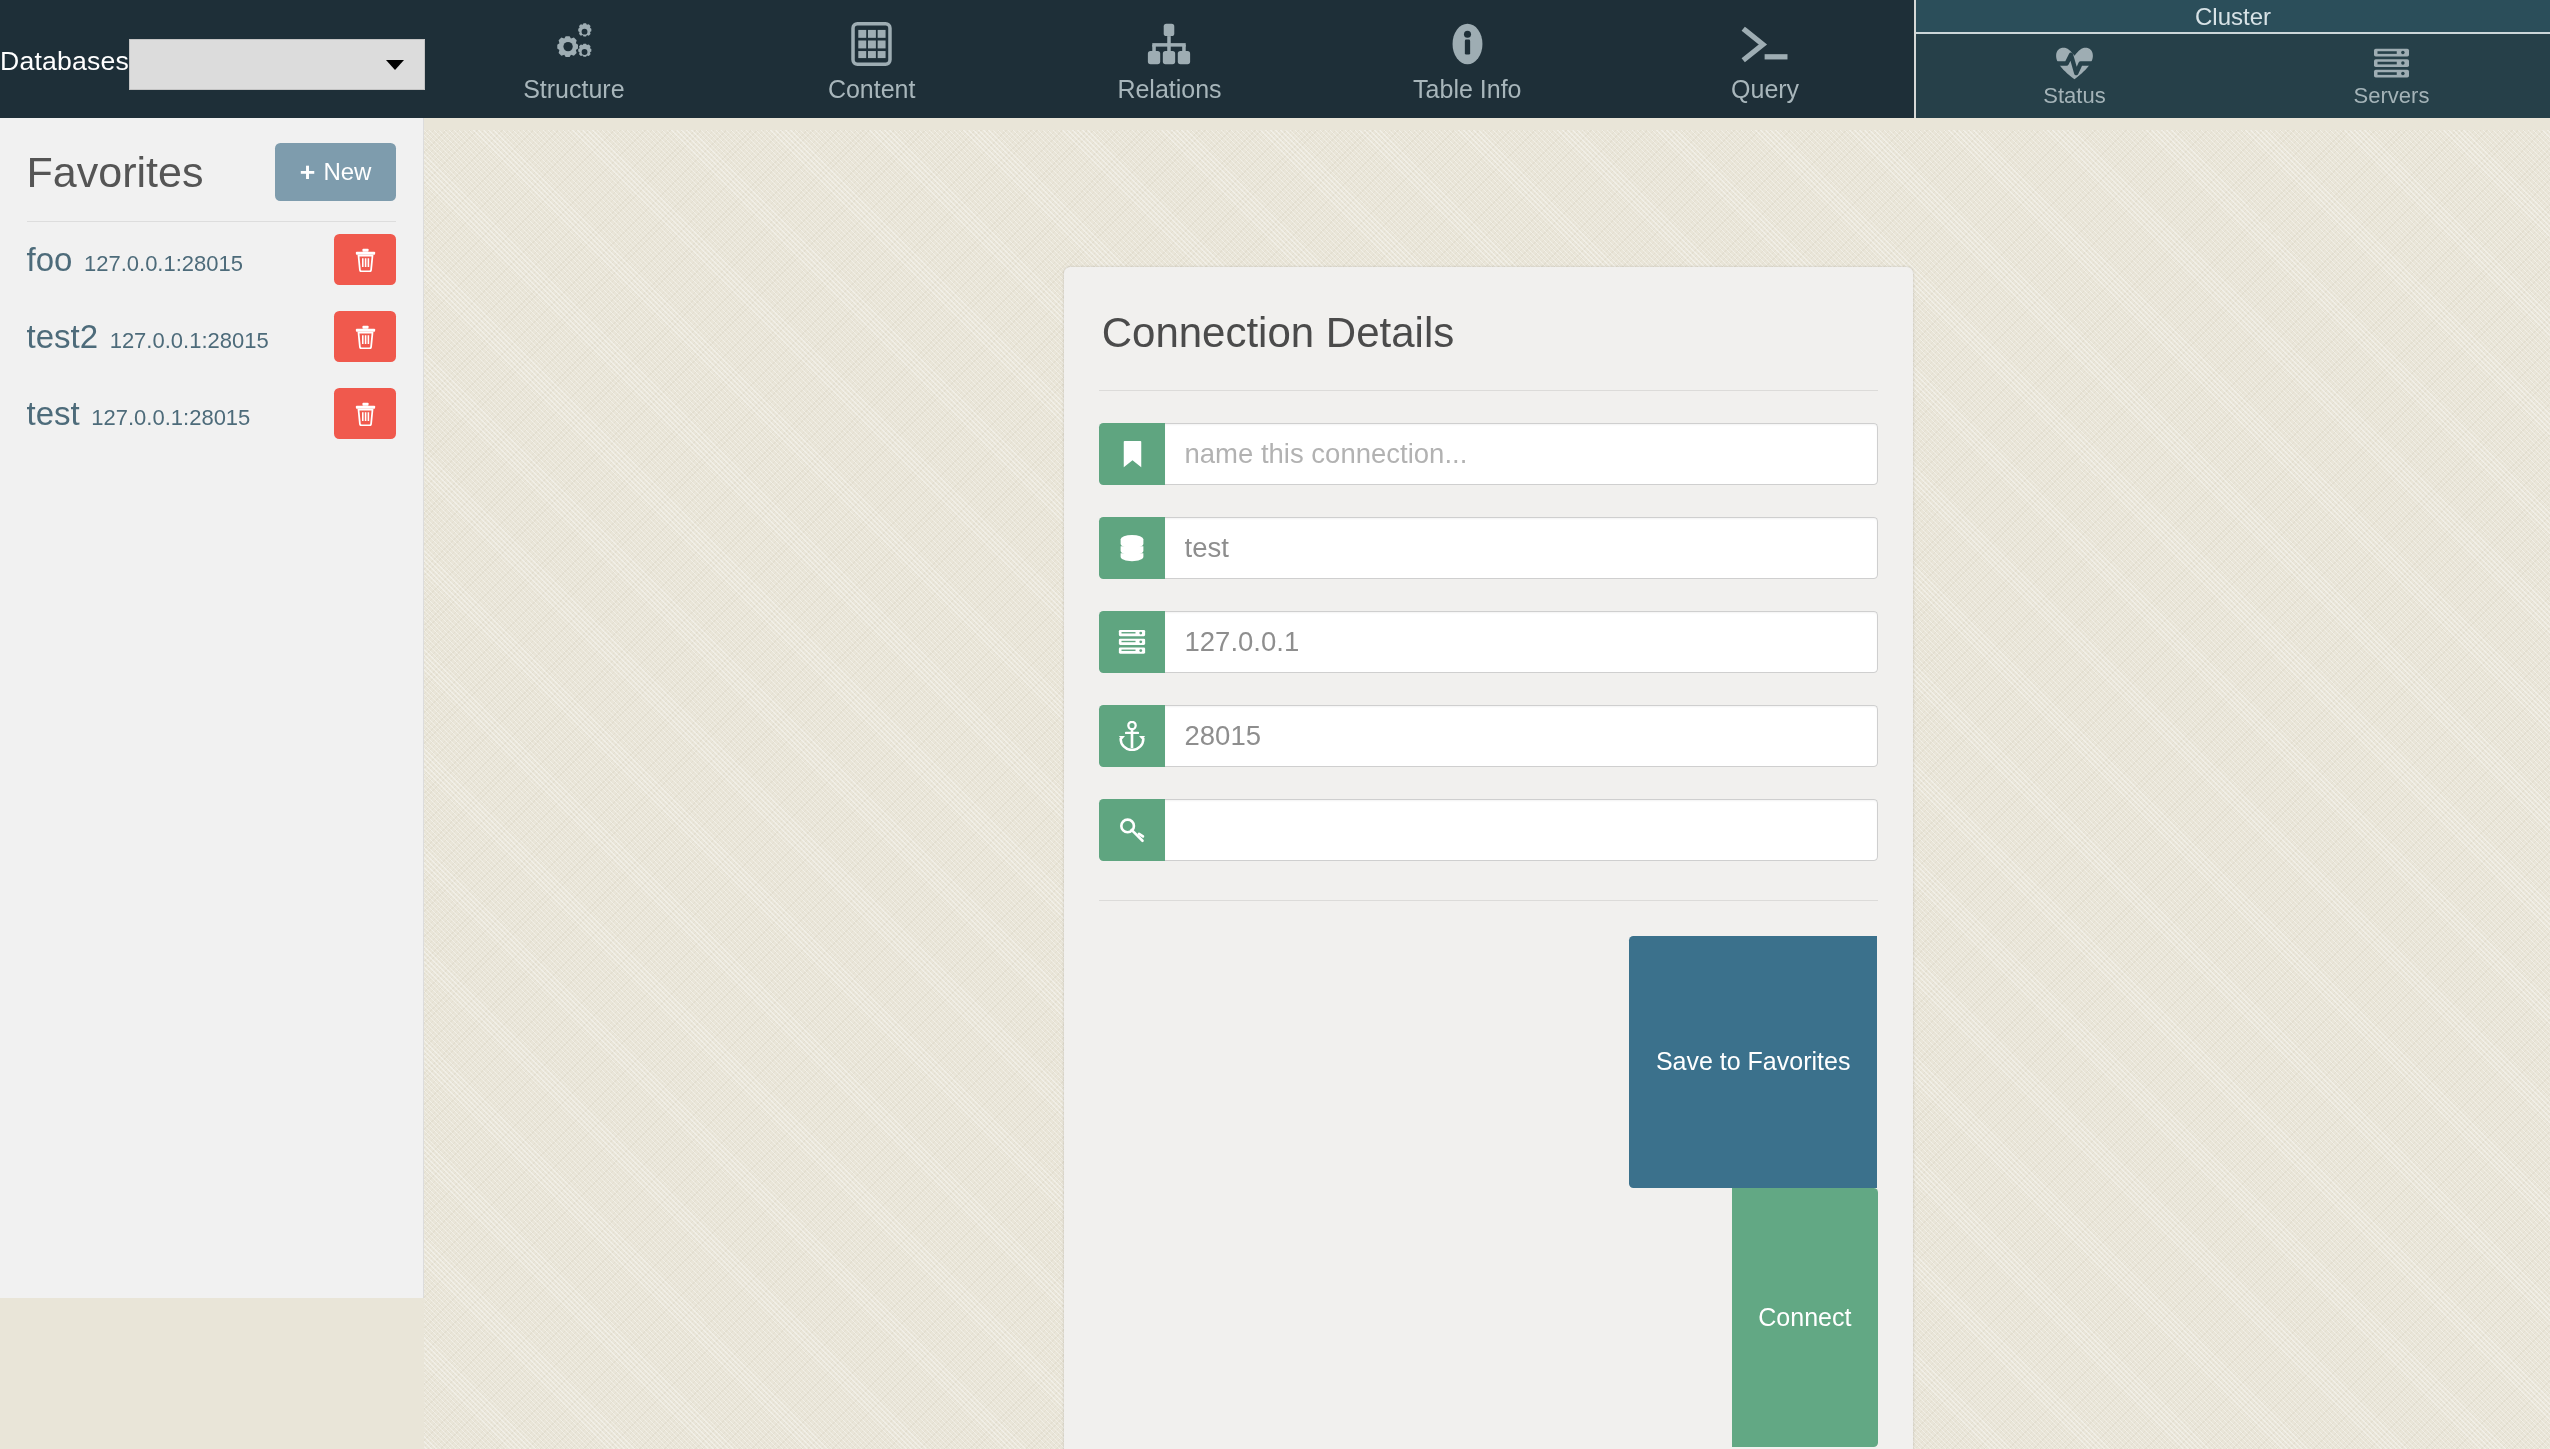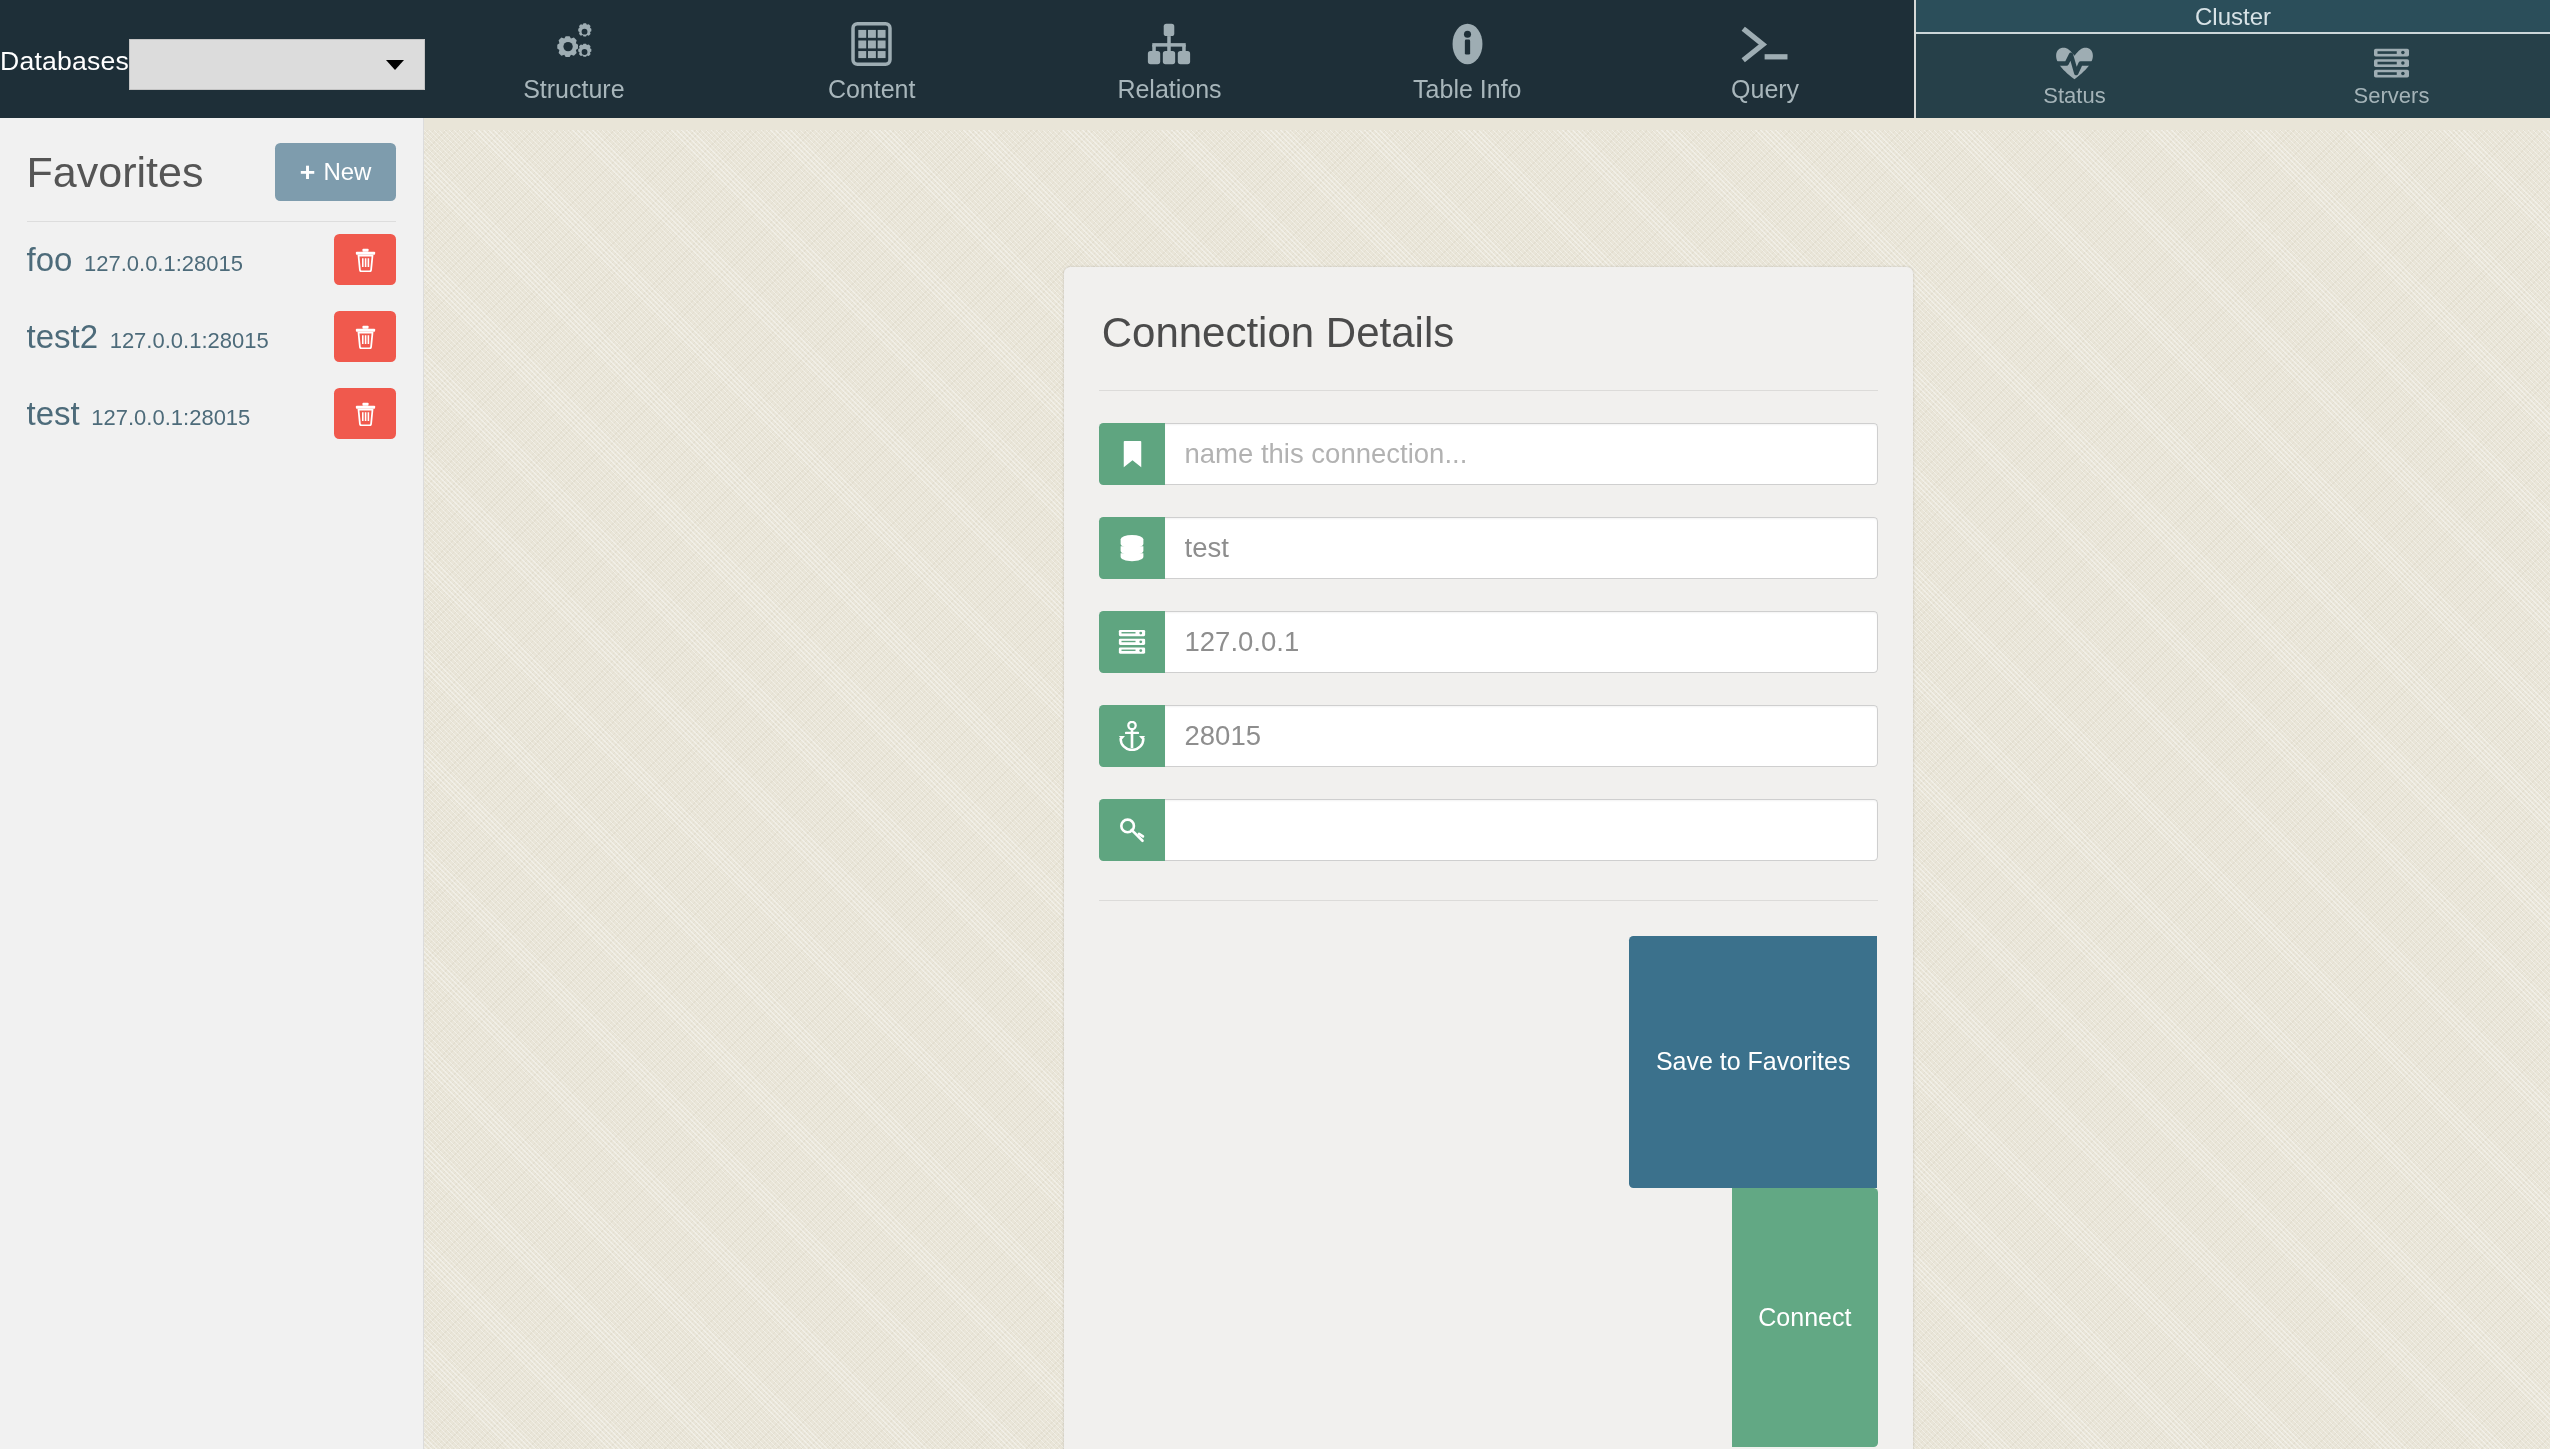--- a/index.html
+++ b/index.html
@@ -151,21 +151,21 @@
     font-size: 22px;
     line-height: 26.6px;
   }
 
   
   #sidebar {
     position: absolute;
     left: 0;
     top: 118px;
     width: 424px;
-    height: 1332px;
+    height: 1180px;
     background: #f1f1f1;
     border-right: 0.9px solid #dcdcdc;
     padding: 0 26.6px;
   }
   #fav-header {
     display: flex;
     align-items: center;
     justify-content: space-between;
     padding: 25px 0 19.5px 0;
   }

